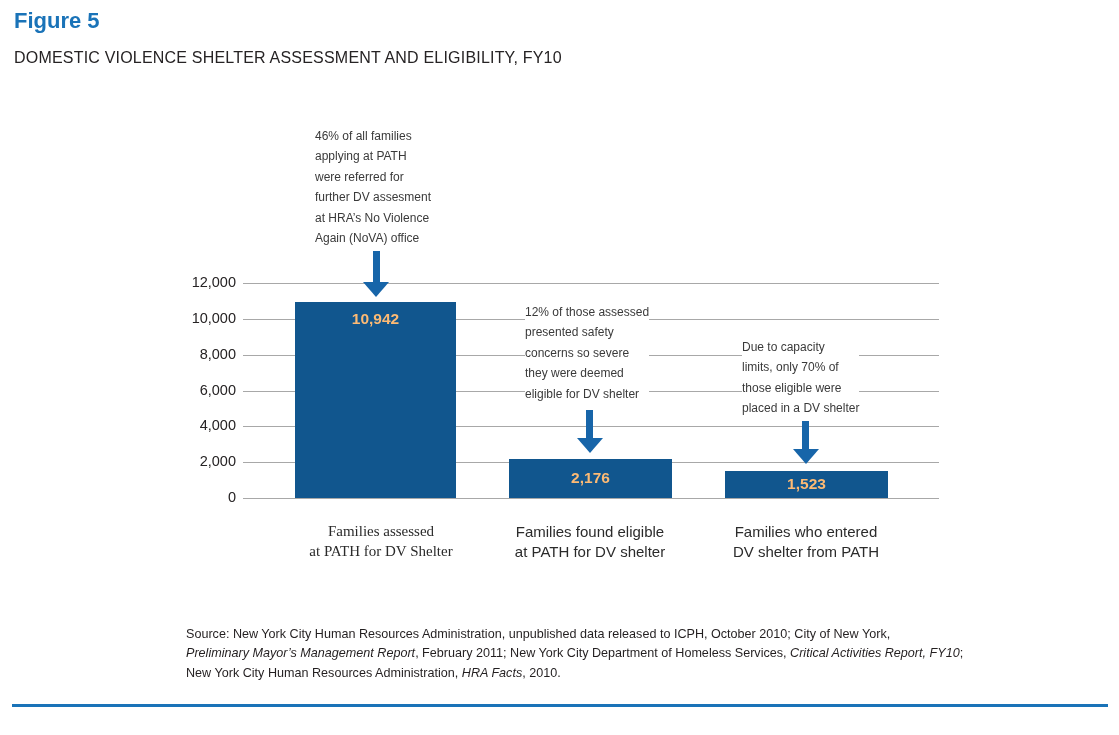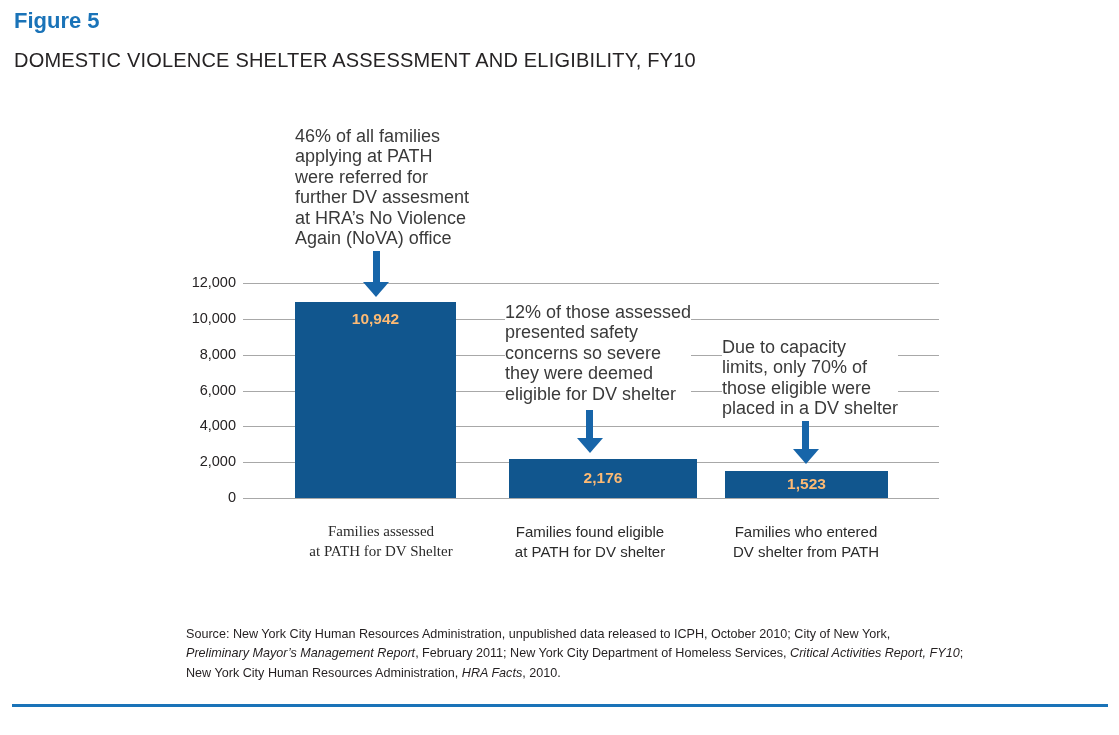--- a/index.html
+++ b/index.html
@@ -10,55 +10,56 @@
     overflow: hidden;
   }
   .page { position: absolute; top: 0; left: 0; width: 1119px; height: 735px; }
 
   .figure-label {
     position: absolute; left: 14px; top: 8px;
     font-size: 22px; font-weight: bold; color: var(--accent-blue, #1A73B8);
   }
   .figure-title {
     position: absolute; left: 14px; top: 49px;
-    font-size: 20px; color: #262324; letter-spacing: 0.2px;
+    font-size: 16px; color: #262324; letter-spacing: 0.2px;
   }
 
   .gridline {
     position: absolute; height: 1px;
     background: var(--grid-color, #a8a8a8);
     z-index: 1;
   }
   .ytick {
     position: absolute; left: 148px; width: 88px;
     text-align: right; font-size: 14.5px; color: #262324;
     z-index: 1;
   }
 
   .bar {
     position: absolute;
     background: var(--bar-color, #11568E);
     display: flex; justify-content: center;
     z-index: 3;
   }
   .bar--first { left: 295px; width: 161px; align-items: flex-start; padding-top: 0; }
-  .bar--second { left: 509px; width: 188px; align-items: center; }
+  .bar--second { left: 509px; width: 163px; align-items: center; }
   .bar--third { left: 725px; width: 163px; align-items: center; }
   .bar-value {
     color: #fdba74; font-weight: bold; font-size: 15.5px;
   }
   .bar--first .bar-value { margin-top: 8px; }
 
   .annotation {
     position: absolute;
     white-space: pre;
-    font-size: 18px; line-height: 20.4px;
+    font-size: 12px; line-height: 20.4px;
     color: #3a3a3a;
     background: #ffffff;
     z-index: 2;
+    margin-left: 20px;
   }
   .annotation--1 { left: 295px; top: 126px; }
   .annotation--2 { left: 505px; top: 302px; }
   .annotation--3 { left: 722px; top: 337px; }
 
   .arrow-shaft {
     position: absolute; width: 7px;
     background: var(--arrow-color, #1765A9);
     z-index: 4;
   }

